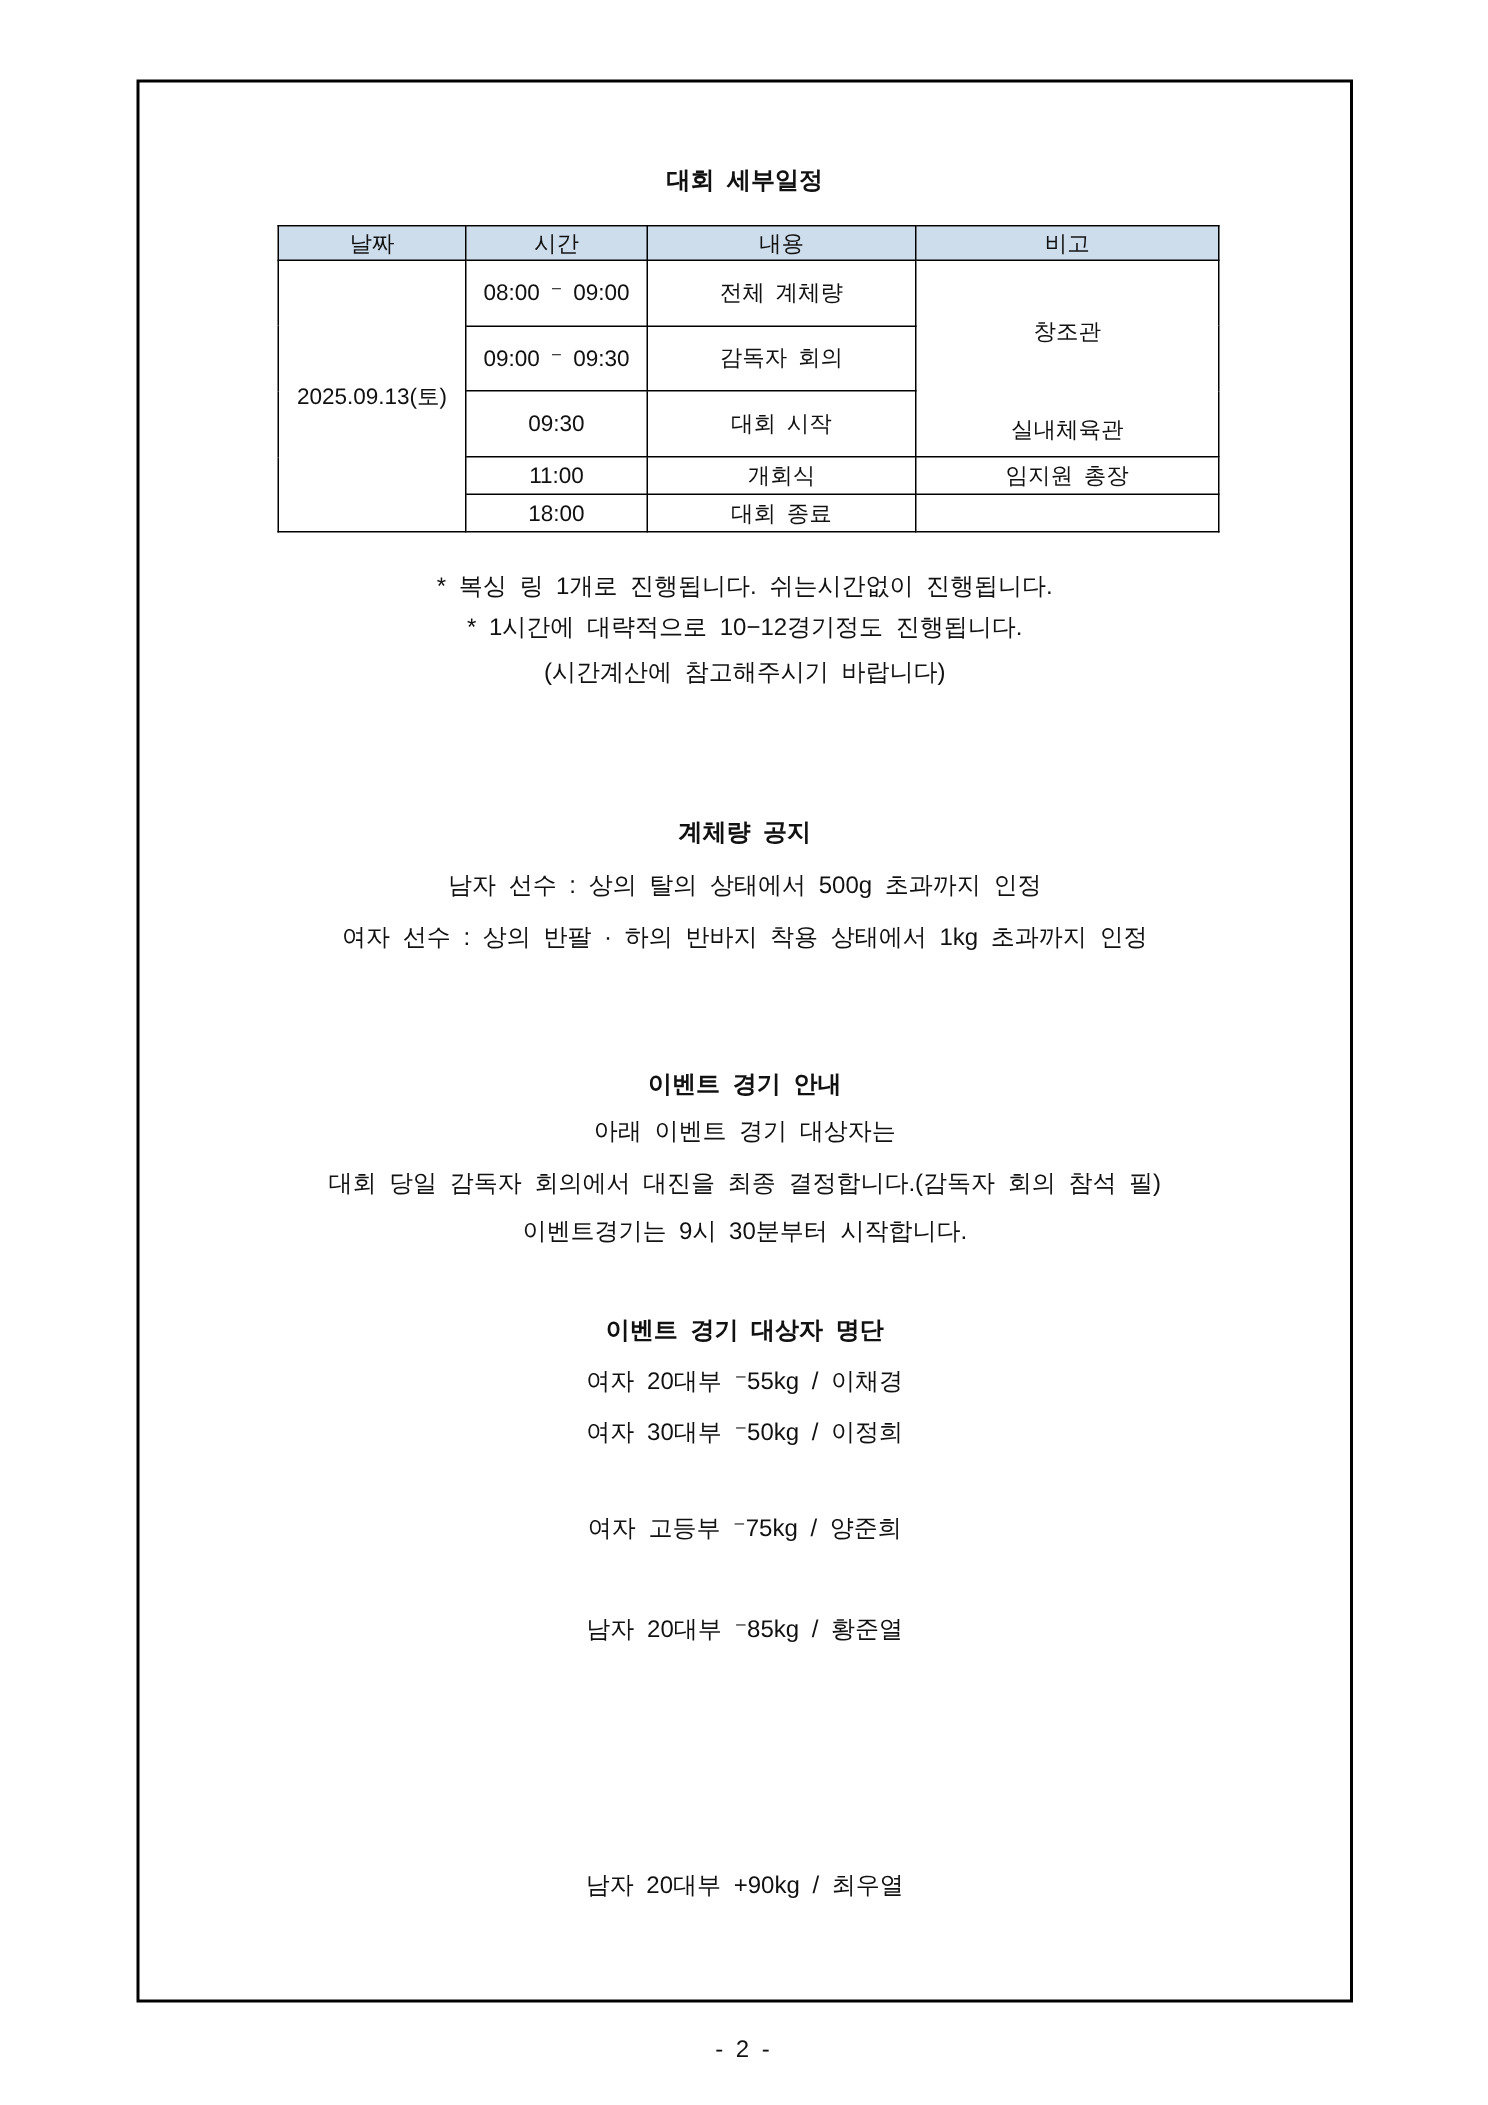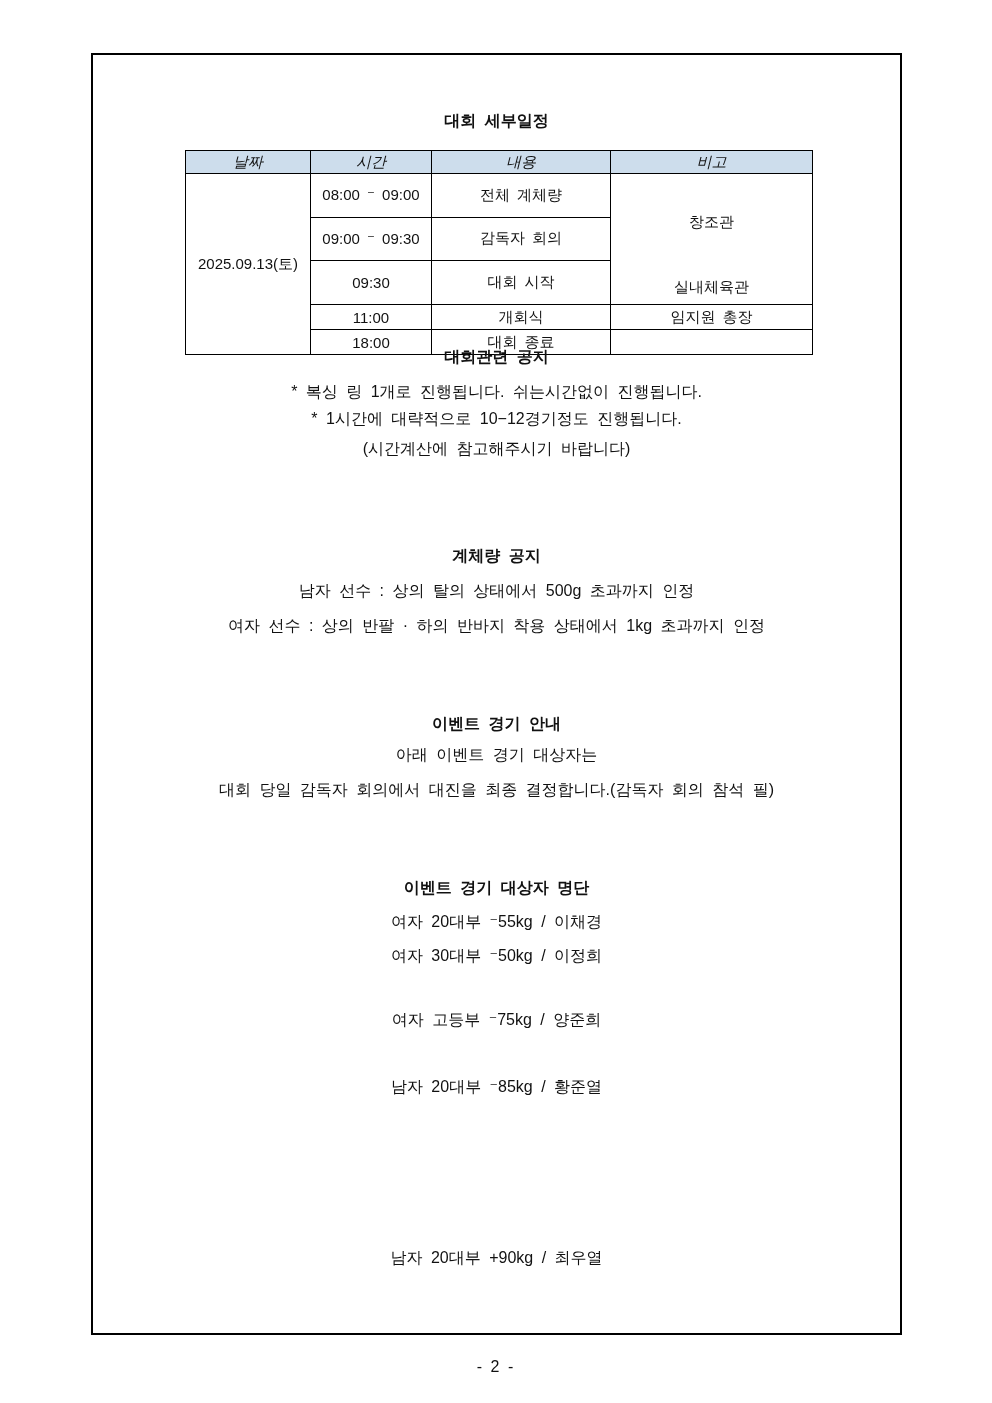--- a/index.html
+++ b/index.html
@@ -54,21 +54,20 @@
     text-align: center;
     vertical-align: middle;
     padding: 0;
     word-spacing: 3px;
     white-space: nowrap;
   }
   table.schedule-table th {
     background: #cdddec;
     font-weight: 400;
     height: 23px;
-    font-style: italic;
   }
   table.schedule-table td { height: 25px; }
   td.venue-cell div { line-height: 34px; margin-top: 31px; }
   .page-footer {
     position: absolute;
     left: 0;
     top: 1355px;
     width: 100%;
     height: 24px;
     line-height: 24px;
@@ -124,32 +123,32 @@
           <td>임지원 총장</td>
         </tr>
         <tr>
           <td>18:00</td>
           <td>대회 종료</td>
           <td></td>
         </tr>
       </tbody>
     </table>
 
-    <div class="line heading" style="top:290px">대회관련 공지</div>
     <div class="line" style="top:325px">* 복싱 링 1개로 진행됩니다. 쉬는시간없이 진행됩니다.</div>
     <div class="line" style="top:352px">* 1시간에 대략적으로 10−12경기정도 진행됩니다.</div>
     <div class="line heading" style="top:489px">계체량 공지</div>
 
     <div class="line" style="top:382px">(시간계산에 참고해주시기 바랍니다)</div>
     <div class="line" style="top:524px">남자 선수 : 상의 탈의 상태에서 500g 초과까지 인정</div>
     <div class="line" style="top:559px">여자 선수 : 상의 반팔 · 하의 반바지 착용 상태에서 1kg 초과까지 인정</div>
 
     <div class="line heading" style="top:657px">이벤트 경기 안내</div>
     <div class="line" style="top:723px">대회 당일 감독자 회의에서 대진을 최종 결정합니다.(감독자 회의 참석 필)</div>
     <div class="line" style="top:688px">아래 이벤트 경기 대상자는</div>
+    <div class="line" style="top:755px">이벤트경기는 9시 30분부터 시작합니다.</div>
 
     <div class="line heading" style="top:821px">이벤트 경기 대상자 명단</div>
     <div class="line" style="top:855px">여자 20대부 ⁻55kg / 이채경</div>
     <div class="line" style="top:889px">여자 30대부 ⁻50kg / 이정희</div>
     <div class="line" style="top:953px">여자 고등부 ⁻75kg / 양준희</div>
     <div class="line" style="top:1020px">남자 20대부 ⁻85kg / 황준열</div>
     <div class="line" style="top:1191px">남자 20대부 +90kg / 최우열</div>
 
   </div>
 

